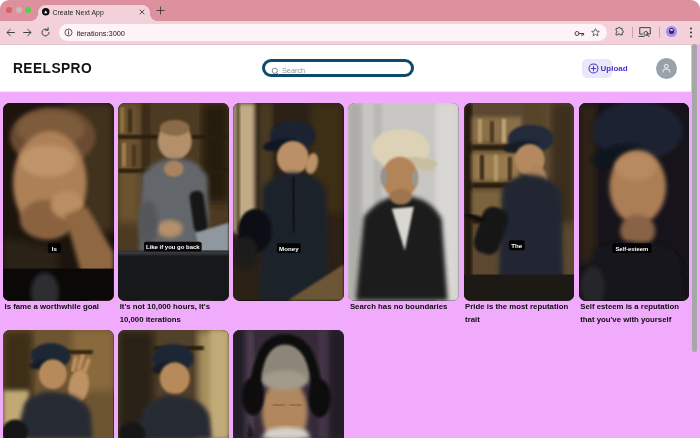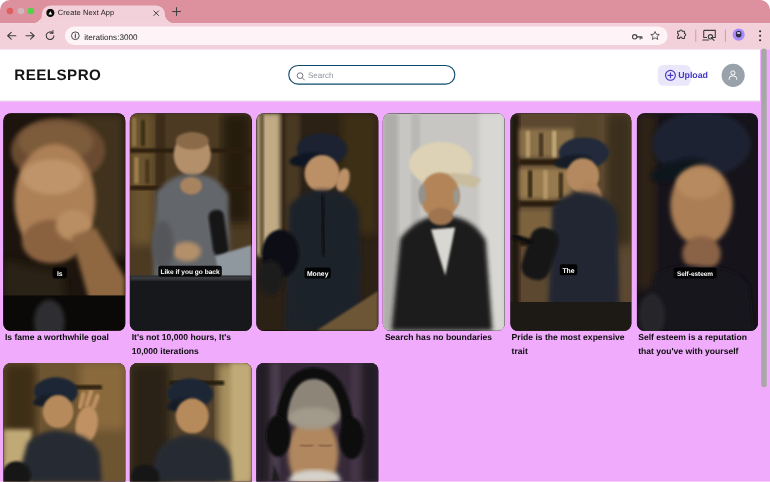--- a/index.html
+++ b/index.html
@@ -27,23 +27,23 @@
   #omnibox { position:absolute; left:59px; top:3px; width:548px; height:17px;
     background:#fef3f6; border-radius:9px; }
   #url { position:absolute; left:17.5px; top:4.6px; font-size:7.4px; color:#1b1b1b; }
   
   #page { position:absolute; top:45px; left:0; width:700px; height:393px; background:#f0abfc; }
   #hdr { position:absolute; top:0; left:0; width:691px; height:47px; background:#fff;
     border-bottom:1px solid #ededed; }
   #logo { position:absolute; left:13px; top:15.5px; font-size:13.8px; font-weight:bold;
     color:#141414; letter-spacing:.4px; }
   #searchbox { position:absolute; left:262px; top:14px; width:152px; height:17.5px;
-    border:1px solid #0c4a6e; border-radius:9px; background:#fff; }
+    border:3px solid #0c4a6e; border-radius:9px; background:#fff; }
   #searchtxt { position:absolute; left:17px; top:4.3px; font-size:7.3px; color:#8d939c; }
-  #upbtn { position:absolute; left:598px; top:14px; width:30px; height:19px;
+  #upbtn { position:absolute; left:582px; top:14px; width:30px; height:19px;
     background:#eae7fb; border-radius:5px; }
   #uptxt { position:absolute; left:18.5px; top:4.6px; font-size:8px; font-weight:bold; color:#4537c9; }
   #avatar { position:absolute; left:656px; top:13px; width:21px; height:21px;
     border-radius:50%; background:#99a1ab; }
   
   .card { position:absolute; width:92px; }
   .thumb { width:110.6px; height:197.5px; border-radius:7px; overflow:hidden; position:relative; background:#000; }
   .thumb svg { display:block; width:100%; height:100%; }
   .ttl { position:absolute; top:197px; left:1.5px; width:110px; font-size:7.8px; font-weight:bold;
     color:#0c0c0c; line-height:13.3px; }
@@ -287,21 +287,21 @@
         <ellipse cx="66" cy="57" rx="15" ry="16" fill="#b4895f" filter="url(#b1)"></ellipse>
         <ellipse cx="74" cy="75" rx="9" ry="14" fill="#b1855c" filter="url(#b1)" transform="rotate(-14 74 75)"></ellipse>
         <path d="M34 198 L38 86 Q52 70 68 72 Q92 74 98 94 L100 198 Z" fill="#232833" filter="url(#b2)"></path>
         <rect x="14" y="104" width="26" height="48" rx="11" fill="#121214" filter="url(#b1)" transform="rotate(18 27 128)"></rect>
         <path d="M2 112 L20 118" stroke="#0c0c0e" stroke-width="5" filter="url(#b1)"></path>
         <rect x="0" y="172" width="111" height="26" fill="#1d1a15"></rect>
         <rect x="45" y="137.5" width="16" height="10" rx="2" fill="#000" opacity=".9"></rect>
         <text x="53" y="145.3" font-size="6.2" font-weight="bold" fill="#fff" text-anchor="middle" font-family="Liberation Sans">The</text>
       </svg>
           </div>
-      <div class="ttl">Pride is the most expensive trait</div>
+      <div class="ttl">Pride is the most reputation trait</div>
     </div>
 
     <div class="card" style="left:578.7px;top:58px;">
       <div class="thumb">
             <svg viewBox="0 0 113 198" preserveAspectRatio="none">
         <rect width="113" height="198" fill="#17131a"></rect>
         <rect x="0" width="18" height="160" fill="#2e2418" filter="url(#b4)"></rect>
         <ellipse cx="60" cy="28" rx="46" ry="30" fill="#1c2430" filter="url(#b2)"></ellipse>
         <ellipse cx="38" cy="52" rx="26" ry="9" fill="#0d121a" filter="url(#b2)" transform="rotate(-14 38 52)"></ellipse>
         <ellipse cx="60" cy="84" rx="29" ry="37" fill="#ab7e55" filter="url(#b2)"></ellipse>

